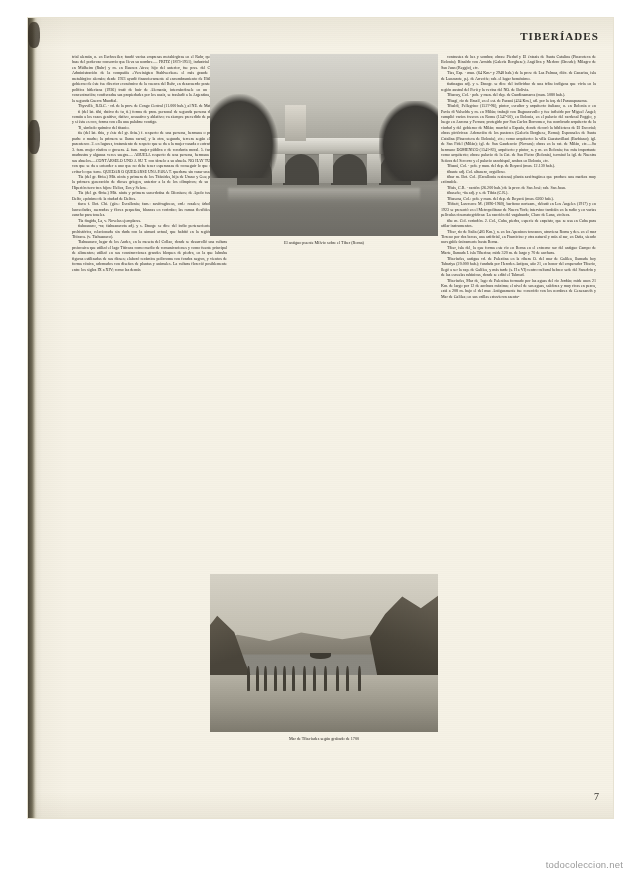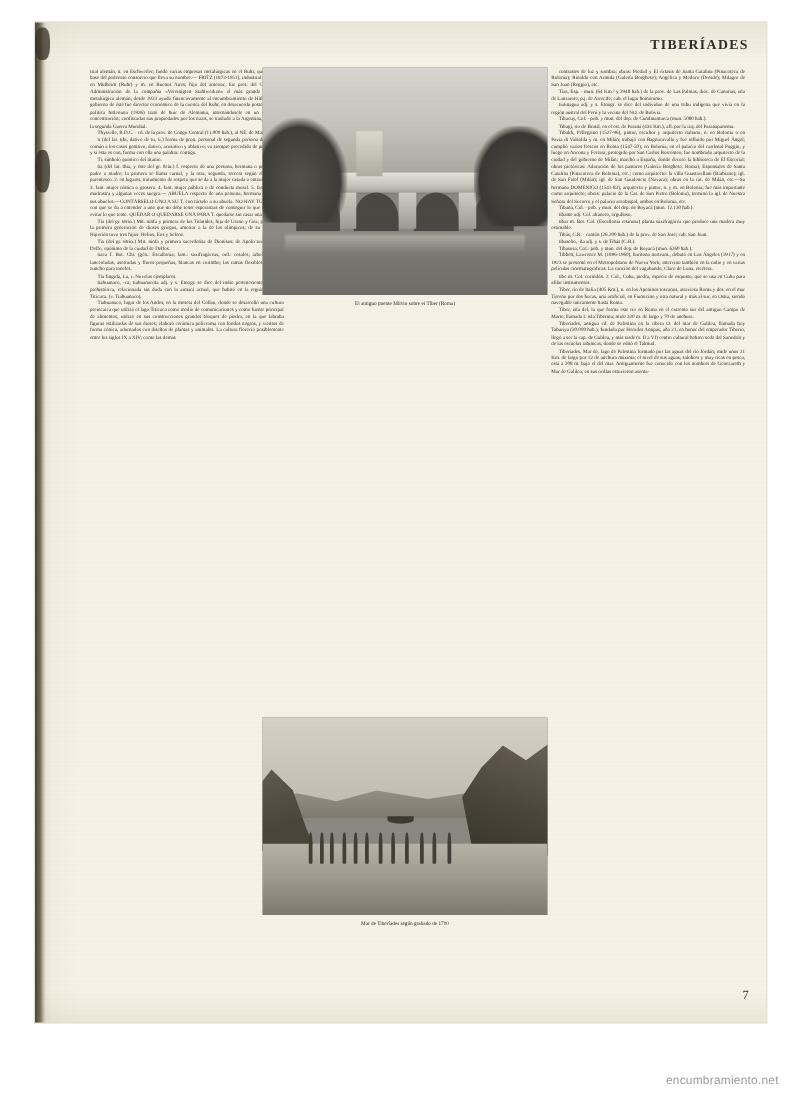--- a/index.html
+++ b/index.html
@@ -357,15 +357,15 @@
     <div class="page-number">7</div>
 
     <div class="grain"></div>
   </div>
 
   <div class="binding"></div>
   <div class="binding-blob" style="top:22px;height:26px;"></div>
   <div class="binding-blob" style="top:120px;height:34px;"></div>
 
   <div class="watermark">
-    <span>encumbramiento.net</span>
+    <span>todocoleccion.net</span>
   </div>
 </div>
 
 </body></html>

